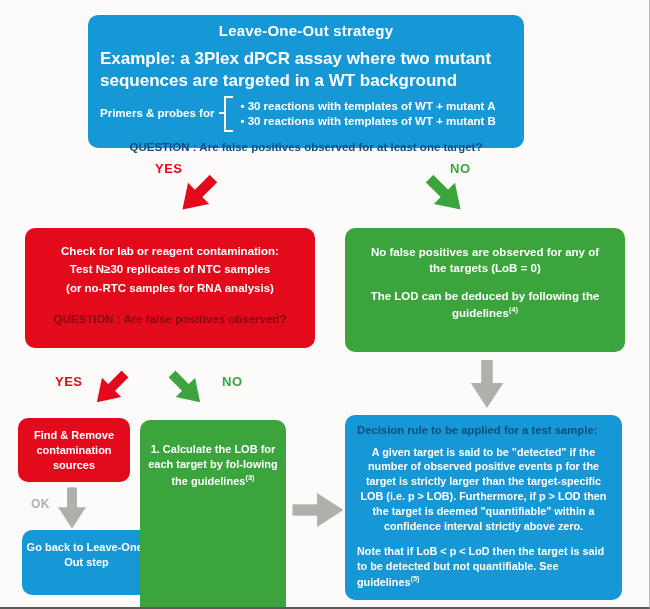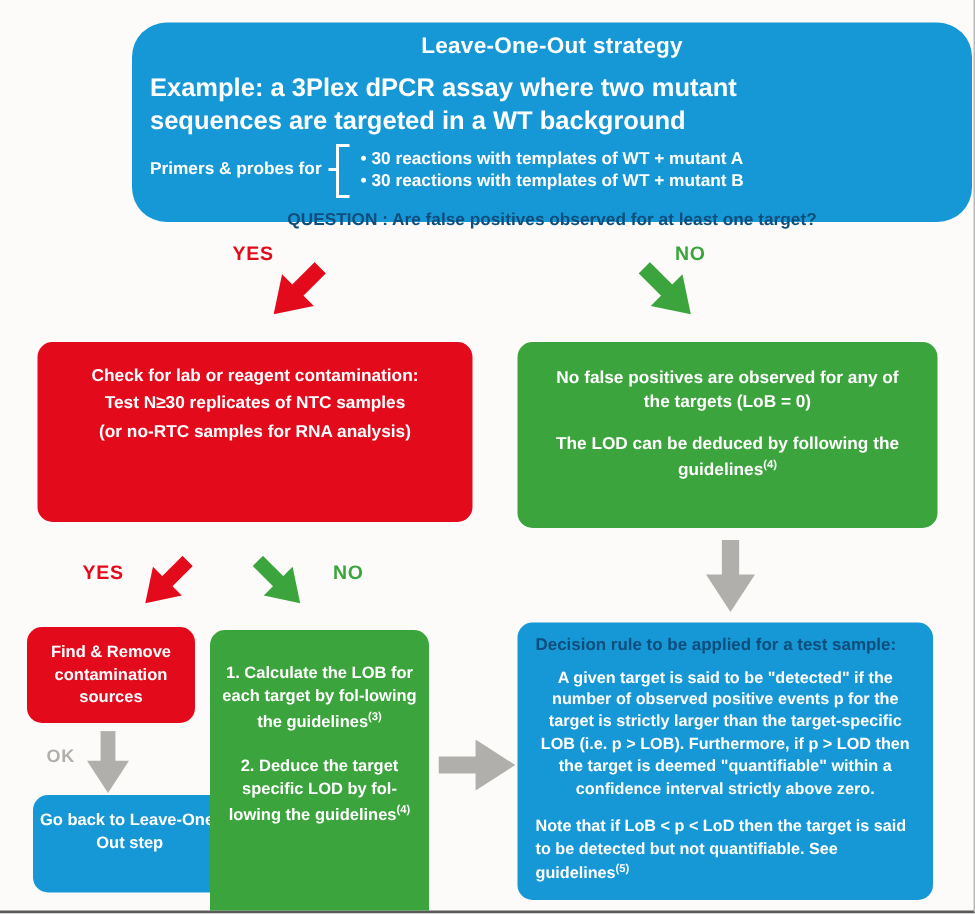--- a/index.html
+++ b/index.html
@@ -12,21 +12,21 @@
     font-weight:bold;
     overflow:hidden;
     box-sizing:border-box;
   }
   .box{position:absolute;box-sizing:border-box;color:#fff;}
   .blue{background:var(--blue);border-radius:10px;}
   .red{background:var(--red);border-radius:10px;}
   .green{background:var(--green);border-radius:10px;}
 
   
-  .top-box{left:88px;top:15px;width:560px;height:133px;padding:7px 12px 0 12px;border-radius:23px;}
+  .top-box{left:88px;top:15px;width:436px;height:133px;padding:7px 12px 0 12px;}
   .top-title{text-align:center;font-size:15px;letter-spacing:.2px;}
   .top-example{font-size:17px;line-height:1.3;margin-top:9px;width:456px;}
   .primers-row{display:flex;align-items:center;margin-top:4px;font-size:11.5px;line-height:1.35;}
   .bracket{width:7px;height:32px;border-left:2px solid #fff;border-top:2px solid #fff;border-bottom:2px solid #fff;position:relative;margin:0 7px 0 10px;flex:0 0 auto;}
   .bracket::before{content:"";position:absolute;left:-7px;top:14px;width:6px;height:2px;background:#fff;}
   .top-question{font-size:11.5px;text-align:center;margin-top:9px;color:var(--navy);}
 
   
   .lbl{position:absolute;font-size:13px;letter-spacing:.5px;}
   .lbl-yes{color:var(--red);}
@@ -100,20 +100,21 @@
     <svg width="34" height="44" viewBox="0 0 34 50">
         <rect x="11" y="0" width="12" height="26" fill="currentColor"></rect>
         <polygon points="0,24 34,24 17,50" fill="currentColor"></polygon>
       </svg>
   </div>
 
   <div class="box red contam-box">
     <div>Check for lab or reagent contamination:</div>
     <div>Test N≥30 replicates of NTC samples</div>
     <div>(or no-RTC samples for RNA analysis)</div>
+    <div class="contam-q">QUESTION : Are false positives observed?</div>
   </div>
 
   <div class="box green nofp-box">
     <div>No false positives are observed for any of the targets (LoB = 0)</div>
     <div class="nofp-p2"><span>The LOD can be deduced by following the guidelines</span><sup>(4)</sup></div>
   </div>
 
   <div class="lbl lbl-yes" style="left:55px;top:374px;">YES</div>
   <div class="arr arr-red rot-dl" style="left:95px;top:368px;">
     <svg width="32" height="40" viewBox="0 0 34 50">
@@ -136,21 +137,20 @@
     <svg width="28" height="42" viewBox="0 0 34 50">
         <rect x="11" y="0" width="12" height="26" fill="currentColor"></rect>
         <polygon points="0,24 34,24 17,50" fill="currentColor"></polygon>
       </svg>
   </div>
 
   <div class="box blue goback-box">Go back to Leave-One-Out step</div>
 
   <div class="box green calc-box">
     <div><span>1. Calculate the LOB for each target by fol-lowing the guidelines</span><sup>(3)</sup></div>
-    <div class="calc-item2"><span>2. Deduce the target specific LOD by fol-lowing the guidelines</span><sup>(4)</sup></div>
   </div>
 
   <div class="arr arr-gray" style="left:292px;top:493px;">
     <svg width="52" height="34" viewBox="0 0 54 36">
         <rect x="0" y="12" width="28" height="12" fill="currentColor"></rect>
         <polygon points="26,0 26,36 54,18" fill="currentColor"></polygon>
       </svg>
   </div>
 
   <div class="arr arr-gray" style="left:470px;top:360px;">

